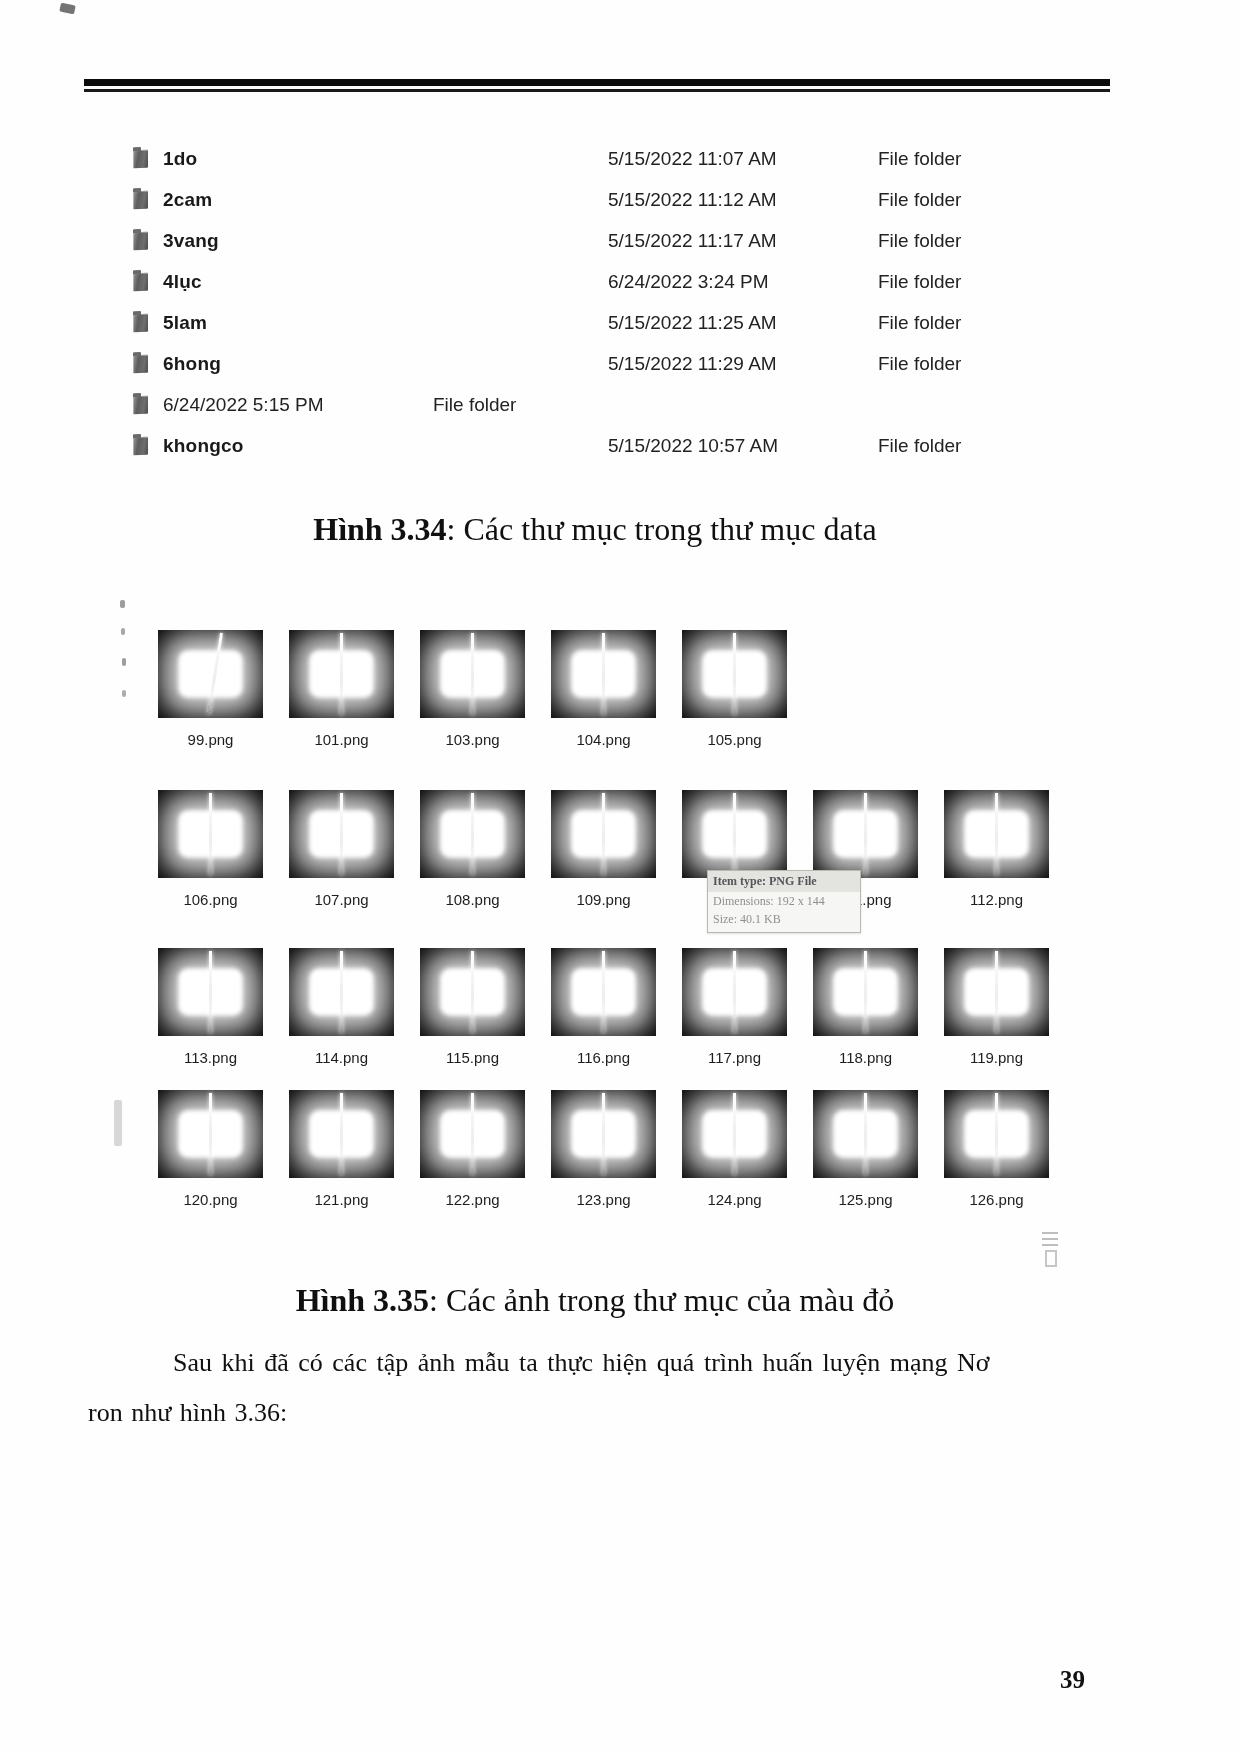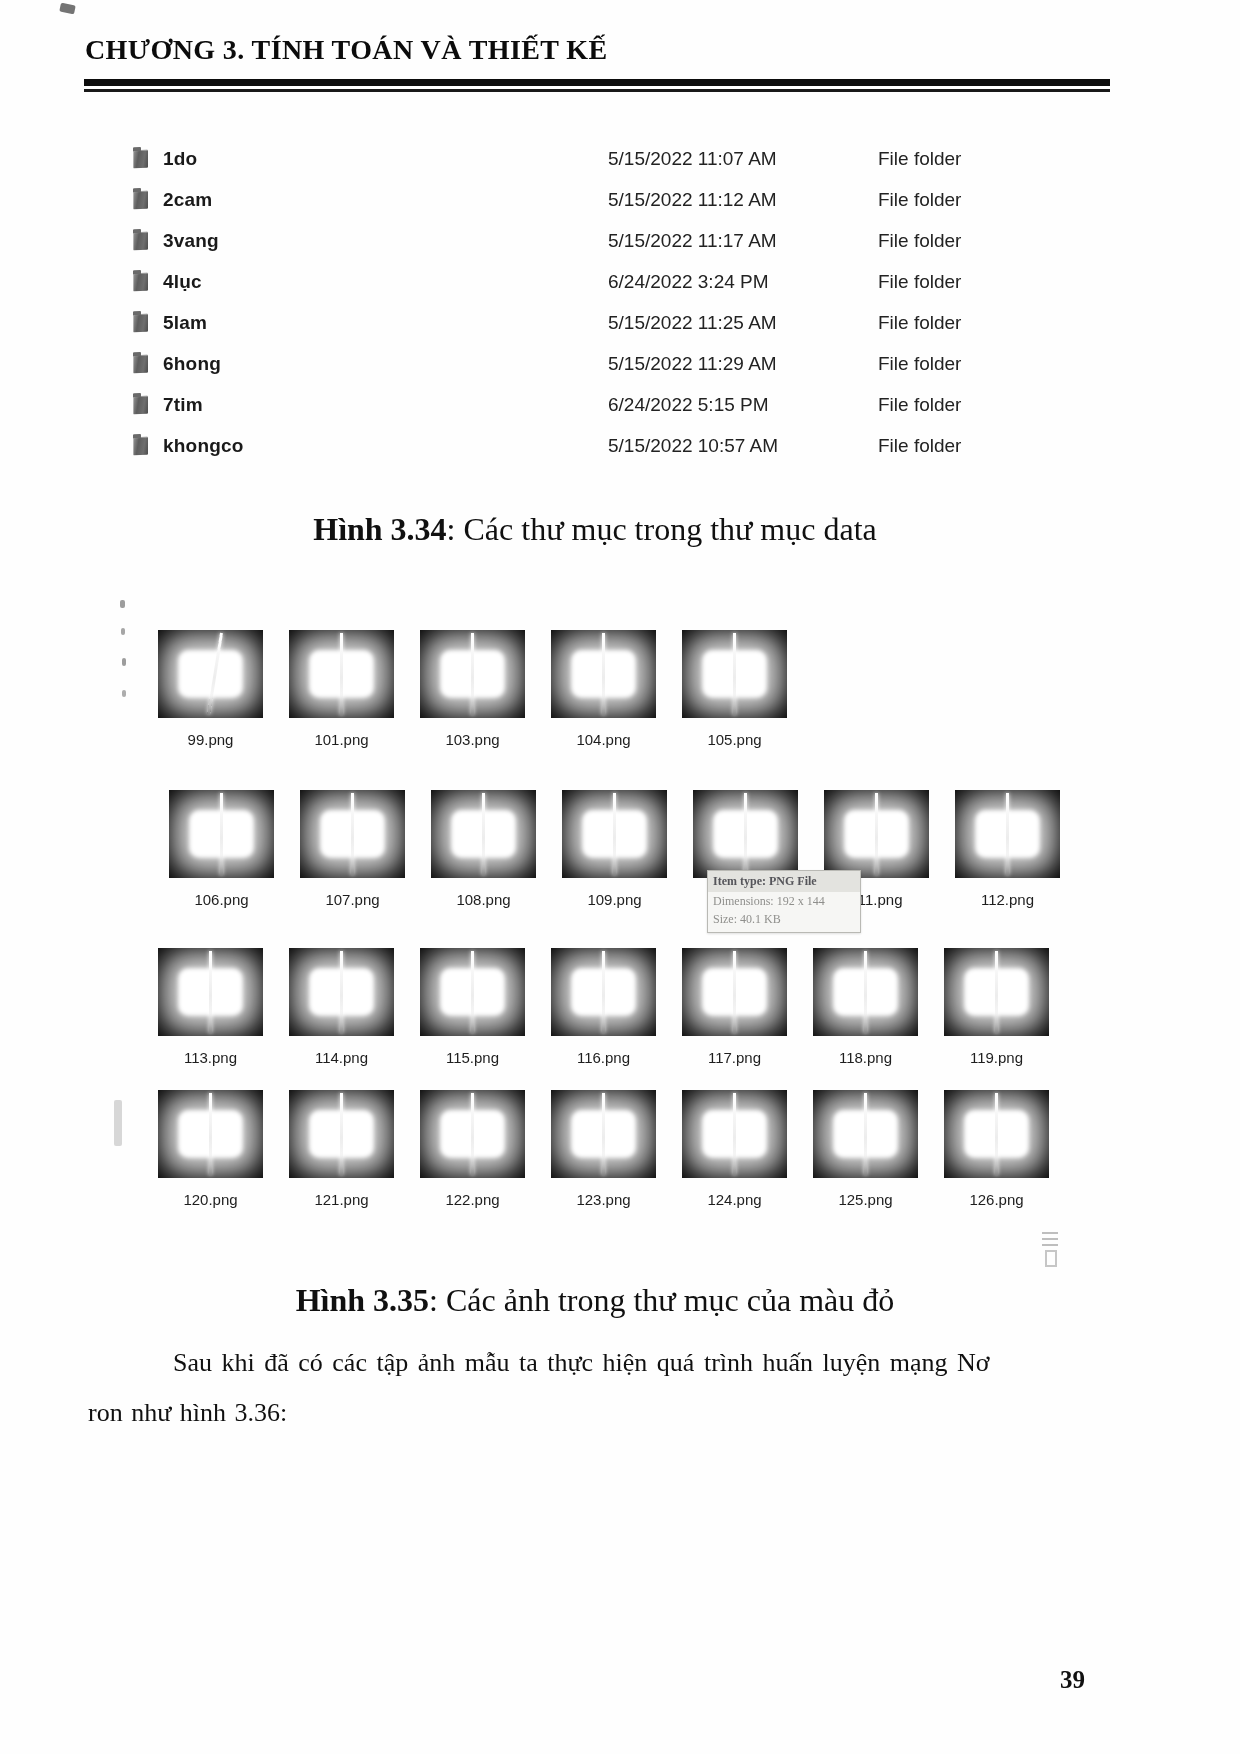--- a/index.html
+++ b/index.html
@@ -28,21 +28,21 @@
   
   .fig-caption{position:absolute;left:0;width:1190px;text-align:center;font-size:32px;color:#101010;}
   .fig-caption b{font-weight:bold;}
   #cap334{top:511px;}
   #cap335{top:1282px;}
 
   
   .grid{position:absolute;left:158px;top:630px;width:900px;}
   .grid-row{display:flex;gap:26px;}
   .grid-row.r1{margin-bottom:40px;}
-  .grid-row.r2{margin-bottom:38px;margin-left:11px;}
+  .grid-row.r2{margin-bottom:38px;}
   .grid-row.r3{margin-bottom:22px;}
   .cell{width:105px;flex:0 0 105px;}
   .thumb{position:relative;width:105px;height:88px;background:#040404;overflow:hidden;}
   .glow{position:absolute;left:19%;right:19%;top:23%;bottom:23%;background:#fff;border-radius:10px;
         box-shadow:0 0 26px 17px rgba(255,255,255,.8);filter:blur(2px);}
   .streak{position:absolute;left:50%;top:3px;bottom:3px;width:3px;margin-left:-1.5px;
         background:linear-gradient(#ffffff,#ededed 55%,rgba(255,255,255,.18));
         box-shadow:0 0 4px rgba(255,255,255,.85);}
   .thumb.diag .streak{left:60%;transform:rotate(9deg);transform-origin:50% 0;}
   .thumb-label{margin-top:13px;height:19px;text-align:center;font-family:"Liberation Sans",sans-serif;
@@ -83,21 +83,20 @@
 
 <div id="page">
 
   <div class="art a-corner"></div>
   <div class="art a-d1"></div>
   <div class="art a-d2"></div>
   <div class="art a-d3"></div>
   <div class="art a-d4"></div>
   <div class="art a-bar"></div>
 
-  <div class="chapter-title">CHƯƠNG 3. TÍNH TOÁN VÀ THIẾT KẾ</div>
   <div class="header-rule"></div>
 
   <div class="file-list" id="file-list">
       <div class="file-row">
         <span class="folder-ico"></span>
         <span class="f-name">1do</span>
         <span class="f-date">5/15/2022 11:07 AM</span>
         <span class="f-type">File folder</span>
       </div>
       <div class="file-row">
@@ -125,21 +124,20 @@
         <span class="f-type">File folder</span>
       </div>
       <div class="file-row">
         <span class="folder-ico"></span>
         <span class="f-name">6hong</span>
         <span class="f-date">5/15/2022 11:29 AM</span>
         <span class="f-type">File folder</span>
       </div>
       <div class="file-row">
         <span class="folder-ico"></span>
-        <span class="f-name">7tim</span>
         <span class="f-date">6/24/2022 5:15 PM</span>
         <span class="f-type">File folder</span>
       </div>
       <div class="file-row">
         <span class="folder-ico"></span>
         <span class="f-name">khongco</span>
         <span class="f-date">5/15/2022 10:57 AM</span>
         <span class="f-type">File folder</span>
       </div>
     </div>

